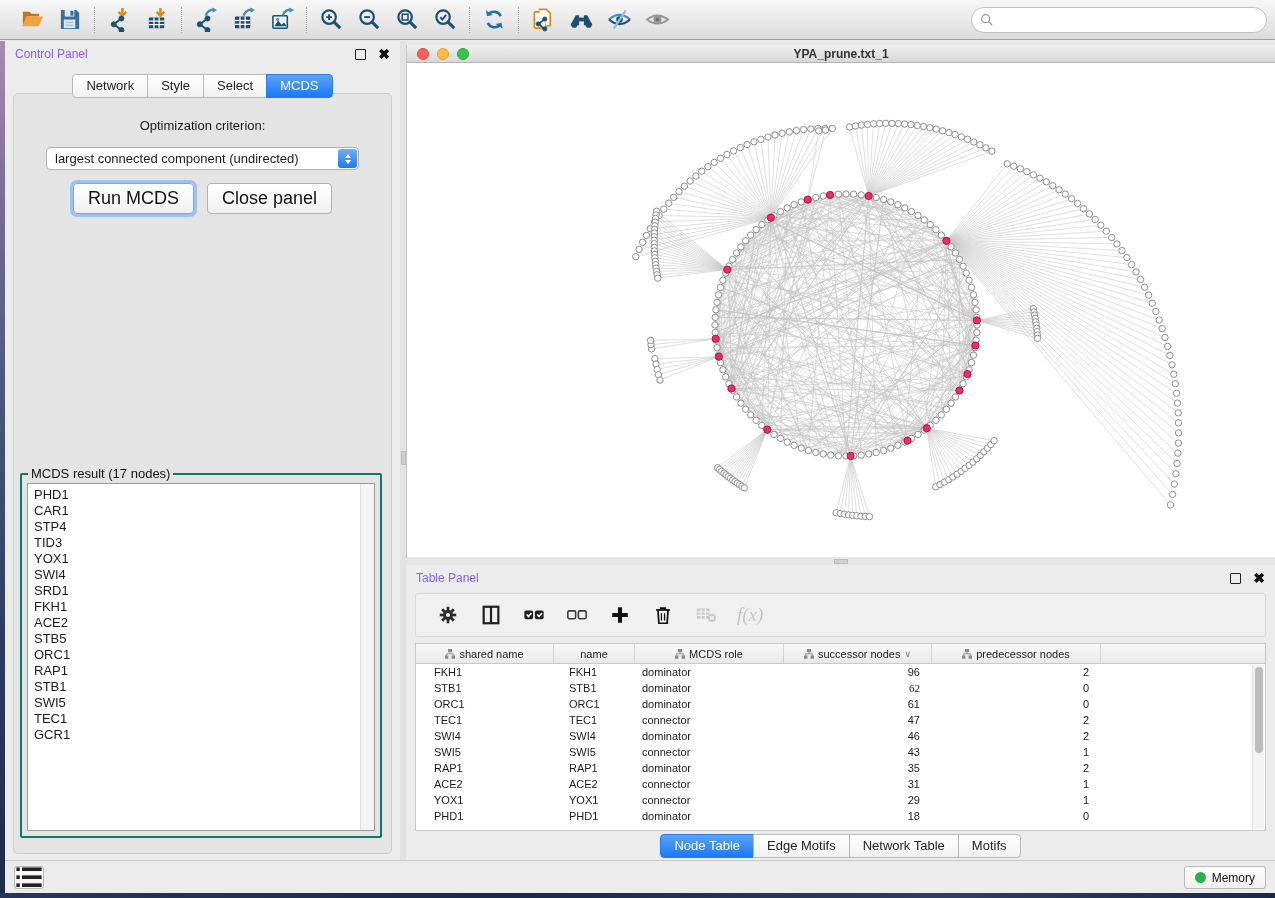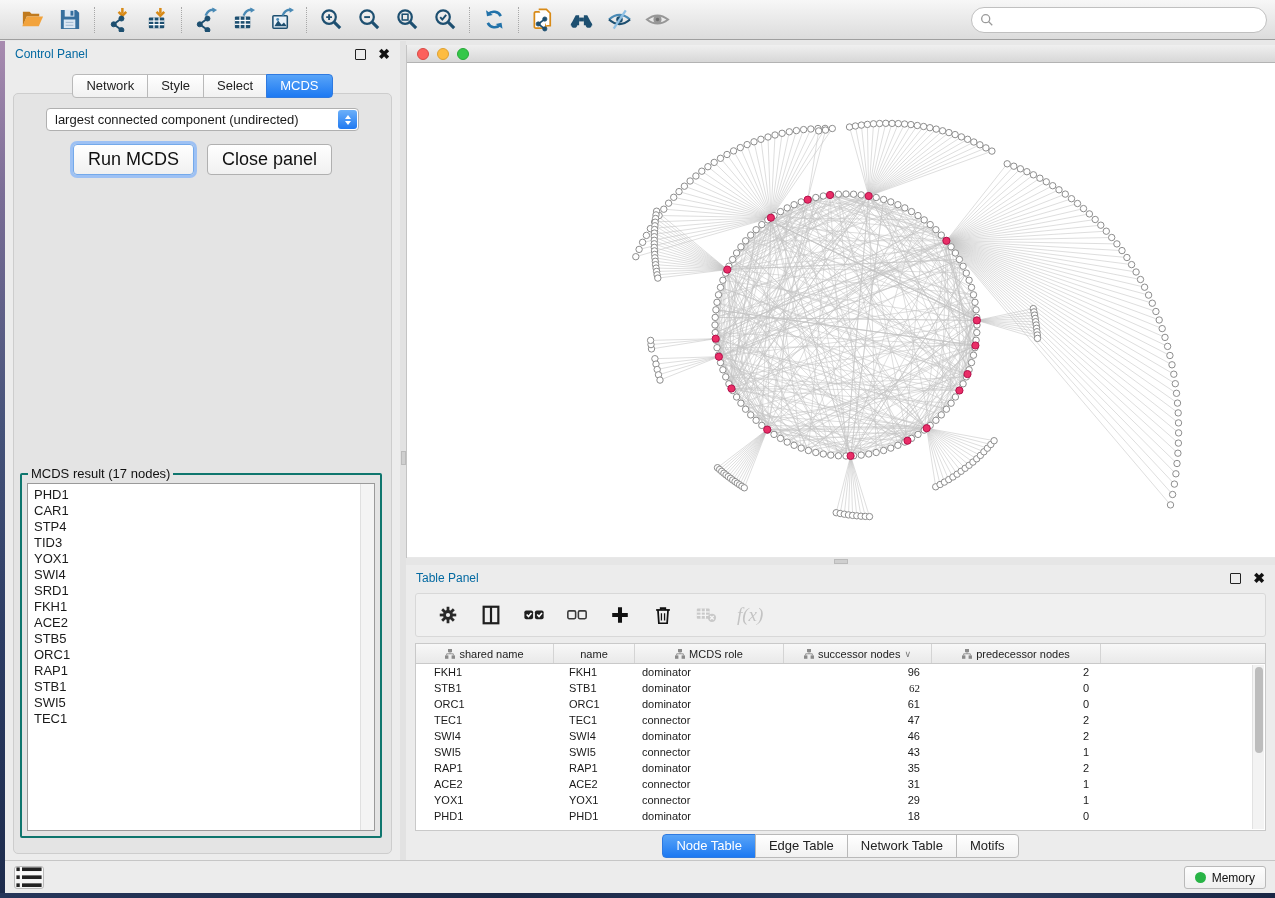--- a/index.html
+++ b/index.html
@@ -21,21 +21,21 @@
 
   
   #left-strip { position:absolute; left:0; top:41px; width:5px; height:852px;
     background:linear-gradient(#a88bb0 0%, #7a6d96 18%, #46537a 45%, #2c3c63 70%, #1d2b4c 100%); }
   #bottom-strip { position:absolute; left:0; top:893px; width:1275px; height:5px;
     background:linear-gradient(90deg,#26365a,#1b2847 40%,#2e3d62 75%,#1a2745); }
 
   
   #control-panel { position:absolute; left:5px; top:41px; width:395px; height:819px; background:#ececec; }
   .panel-header { height:24px; display:flex; align-items:center; padding:2px 10px 0 10px; }
-  .panel-title { font-size:12px; color:#0369a1; }
+  .panel-title { font-size:12px; color:#8b5cf6; }
   .panel-header .spacer { flex:1; }
   .float-icon { width:11px; height:11px; border:1.5px solid #222; border-radius:1px; margin-right:12px; cursor:pointer; }
   .close-icon { font-size:14px; font-weight:bold; color:#111; line-height:11px; cursor:pointer; }
 
   #cp-tabs { position:absolute; left:0; top:33px; width:100%; display:flex; justify-content:center; z-index:5; }
   .seg-tab { font-size:13px; padding:3px 13px 4px 13px; background:linear-gradient(#ffffff,#f1f1f1);
     border:1px solid #b9b9b9; margin-left:-1px; cursor:pointer; color:#222; }
   .seg-tab:first-child { border-radius:4px 0 0 4px; margin-left:0; }
   .seg-tab:last-child { border-radius:0 4px 4px 0; }
   .seg-tab.active { background:linear-gradient(#58a4f8,#1d79f2); color:#fff; border-color:#2f7ae0; }
@@ -323,20 +323,21 @@
     <span class="float-icon"></span>
     <span class="close-icon">✖</span>
   </div>
   <div id="cp-tabs">
       <div class="seg-tab">Network</div>
       <div class="seg-tab">Style</div>
       <div class="seg-tab">Select</div>
       <div class="seg-tab active">MCDS</div>
     </div>
   <div id="cp-content">
+    <div class="opt-label">Optimization criterion:</div>
     <div id="dropdown">
       <span class="dd-value">largest connected component (undirected)</span>
       <span class="dd-stepper">
           <span class="tri-up"></span>
           <span class="tri-down"></span>
         </span>
     </div>
     <div class="btn-row">
       <button class="mac-btn focused">Run MCDS</button>
       <button class="mac-btn">Close panel</button>
@@ -353,38 +354,40 @@
             <div class="result-item">SWI4</div>
             <div class="result-item">SRD1</div>
             <div class="result-item">FKH1</div>
             <div class="result-item">ACE2</div>
             <div class="result-item">STB5</div>
             <div class="result-item">ORC1</div>
             <div class="result-item">RAP1</div>
             <div class="result-item">STB1</div>
             <div class="result-item">SWI5</div>
             <div class="result-item">TEC1</div>
+            <div class="result-item">GCR1</div>
           </div>
         <div class="list-scroll-track"></div>
       </div>
     </fieldset>
   </div>
 </div>
 
 <div id="v-splitter">
     <div class="handle"></div>
   </div>
 
 <div id="network-frame">
   <div id="net-titlebar">
     <div class="lights">
       <span class="light red"></span>
       <span class="light yellow"></span>
       <span class="light green"></span>
     </div>
+    <span id="net-title">YPA_prune.txt_1</span>
   </div>
   <svg id="net-canvas" viewBox="0 0 869 494" xmlns="http://www.w3.org/2000/svg">
       <path d="M363.9 154.7L556.1 203.2M363.9 154.7L321.9 320.8M363.9 154.7L559.3 313.9M363.9 154.7L517.2 156.9M363.9 154.7L569.8 254.4M363.9 154.7L394.2 385.1M363.9 154.7L354.8 362.4M363.9 154.7L313.5 299.6M363.9 154.7L423.8 392.1M363.9 154.7L568.0 239.3M363.9 154.7L556.1 320.8M363.9 154.7L380.2 144.9M363.9 154.7L308.2 269.6M363.9 154.7L431.4 392.8M363.9 154.7L360.8 367.1M400.7 136.7L476.6 387.5M400.7 136.7L569.8 269.6M400.7 136.7L446.6 131.2M400.7 136.7L401.4 136.5M400.7 136.7L539.4 346.2M400.7 136.7L343.7 172.1M400.7 136.7L321.9 203.2M400.7 136.7L454.2 131.9M400.7 136.7L528.9 166.7M400.7 136.7L333.9 183.8M400.7 136.7L564.5 224.4M400.7 136.7L423.8 131.9M400.7 136.7L401.4 136.5M400.7 136.7L387.1 141.7M400.7 136.7L504.5 148.6M400.7 136.7L333.9 340.2M400.7 136.7L338.6 346.2M400.7 136.7L416.3 133.0M400.7 136.7L310.0 284.7M423.0 132.0L446.6 131.2M423.0 132.0L333.9 183.8M423.0 132.0L439.0 393.0M423.0 132.0L504.5 148.6M423.0 132.0L569.8 254.4M423.0 132.0L318.7 313.9M423.0 132.0L308.2 269.6M423.0 132.0L517.2 156.9M423.0 132.0L548.4 190.0M423.0 132.0L401.4 387.5M423.0 132.0L349.1 166.7M423.0 132.0L523.2 161.6M423.0 132.0L349.1 166.7M423.0 132.0L329.6 190.0M423.0 132.0L517.2 367.1M423.0 132.0L559.3 210.1M461.7 133.0L343.7 172.1M461.7 133.0L461.7 133.0M461.7 133.0L329.6 190.0M461.7 133.0L562.1 217.2M461.7 133.0L439.0 393.0M461.7 133.0L570.0 262.0M461.7 133.0L568.0 239.3M461.7 133.0L329.6 334.0M461.7 133.0L308.9 277.2M461.7 133.0L315.9 217.2M461.7 133.0L325.6 196.5M461.7 133.0L490.9 141.7M461.7 133.0L566.5 231.8M461.7 133.0L310.0 284.7M461.7 133.0L315.9 306.8M461.7 133.0L562.1 306.8M461.7 133.0L439.0 393.0M461.7 133.0L439.0 131.0M461.7 133.0L329.6 334.0M461.7 133.0L469.2 389.5M461.7 133.0L408.8 134.5M461.7 133.0L562.1 306.8M461.7 133.0L483.8 138.9M539.4 177.8L523.2 161.6M539.4 177.8L534.3 351.9M539.4 177.8L559.3 210.1M539.4 177.8L439.0 131.0M539.4 177.8L566.5 292.2M539.4 177.8L454.2 131.9M539.4 177.8L308.2 254.4M539.4 177.8L401.4 136.5M539.4 177.8L308.2 269.6M539.4 177.8L338.6 177.8M539.4 177.8L431.4 392.8M539.4 177.8L534.3 172.1M539.4 177.8L562.1 306.8M539.4 177.8L310.0 284.7M539.4 177.8L544.1 340.2M539.4 177.8L566.5 292.2M539.4 177.8L544.1 183.8M539.4 177.8L311.5 231.8M539.4 177.8L308.2 269.6M539.4 177.8L476.6 136.5M539.4 177.8L517.2 367.1M539.4 177.8L431.4 131.2M539.4 177.8L564.5 224.4M539.4 177.8L354.8 161.6M539.4 177.8L329.6 334.0M320.3 206.6L308.2 269.6M320.3 206.6L469.2 134.5M320.3 206.6L439.0 131.0M320.3 206.6L566.5 231.8M320.3 206.6L490.9 382.3M320.3 206.6L544.1 183.8M320.3 206.6L308.2 254.4M320.3 206.6L349.1 166.7M320.3 206.6L497.8 144.9M320.3 206.6L401.4 387.5M320.3 206.6L454.2 131.9M320.3 206.6L373.5 148.6M320.3 206.6L343.7 351.9M320.3 206.6L325.6 196.5M320.3 206.6L446.6 392.8M320.3 206.6L354.8 161.6M320.3 206.6L528.9 166.7M320.3 206.6L325.6 327.5M320.3 206.6L552.4 196.5M320.3 206.6L315.9 217.2M320.3 206.6L360.8 367.1M320.3 206.6L552.4 196.5M320.3 206.6L315.9 217.2M320.3 206.6L566.5 292.2M308.7 275.7L476.6 136.5M308.7 275.7L367.0 371.4M308.7 275.7L539.4 346.2M308.7 275.7L310.0 239.3M308.7 275.7L534.3 351.9M308.7 275.7L568.0 239.3M308.7 275.7L523.2 161.6M308.7 275.7L544.1 183.8M308.7 275.7L556.1 203.2M308.7 275.7L308.9 246.8M308.7 275.7L523.2 161.6M308.7 275.7L360.8 367.1M308.7 275.7L380.2 379.1M311.9 293.7L308.2 254.4M311.9 293.7L559.3 210.1M311.9 293.7L570.0 262.0M311.9 293.7L360.8 367.1M311.9 293.7L343.7 172.1M311.9 293.7L354.8 161.6M311.9 293.7L439.0 393.0M311.9 293.7L539.4 177.8M311.9 293.7L544.1 183.8M311.9 293.7L387.1 141.7M311.9 293.7L338.6 177.8M311.9 293.7L338.6 346.2M311.9 293.7L552.4 196.5M311.9 293.7L552.4 196.5M311.9 293.7L318.7 210.1M311.9 293.7L313.5 224.4M311.9 293.7L367.0 371.4M311.9 293.7L461.7 391.0M311.9 293.7L338.6 346.2M311.9 293.7L321.9 320.8M311.9 293.7L360.8 367.1M311.9 293.7L490.9 141.7M311.9 293.7L539.4 346.2M569.9 257.4L401.4 387.5M569.9 257.4L315.9 217.2M569.9 257.4L387.1 141.7M569.9 257.4L562.1 217.2M569.9 257.4L349.1 166.7M569.9 257.4L523.2 161.6M569.9 257.4L360.8 156.9M569.9 257.4L360.8 156.9M569.9 257.4L497.8 379.1M569.9 257.4L308.2 254.4M569.9 257.4L401.4 387.5M569.9 257.4L559.3 313.9M569.9 257.4L360.8 156.9M569.9 257.4L360.8 156.9M569.9 257.4L476.6 387.5M569.9 257.4L490.9 382.3M569.9 257.4L446.6 131.2M569.9 257.4L570.0 262.0M569.9 257.4L490.9 141.7M569.9 257.4L380.2 379.1M569.9 257.4L308.2 254.4M569.9 257.4L528.9 166.7M568.4 282.5L367.0 371.4M568.4 282.5L310.0 284.7M568.4 282.5L454.2 392.1M568.4 282.5L308.9 246.8M568.4 282.5L373.5 375.4M568.4 282.5L528.9 357.3M568.4 282.5L308.9 246.8M568.4 282.5L308.9 246.8M568.4 282.5L318.7 210.1M568.4 282.5L308.2 269.6M568.4 282.5L461.7 391.0M568.4 282.5L380.2 379.1M568.4 282.5L338.6 346.2M568.4 282.5L534.3 172.1M568.4 282.5L387.1 141.7M568.4 282.5L461.7 133.0M560.5 311.1L528.9 357.3M560.5 311.1L423.8 131.9M560.5 311.1L523.2 161.6M560.5 311.1L552.4 327.5M560.5 311.1L354.8 161.6M560.5 311.1L566.5 292.2M560.5 311.1L367.0 371.4M560.5 311.1L310.0 239.3M560.5 311.1L568.0 284.7M560.5 311.1L566.5 231.8M560.5 311.1L483.8 385.1M560.5 311.1L313.5 224.4M560.5 311.1L333.9 183.8M552.4 327.5L308.9 246.8M552.4 327.5L562.1 306.8M552.4 327.5L318.7 313.9M552.4 327.5L354.8 161.6M552.4 327.5L476.6 136.5M552.4 327.5L564.5 224.4M552.4 327.5L568.0 239.3M552.4 327.5L552.4 196.5M552.4 327.5L325.6 196.5M552.4 327.5L570.0 262.0M552.4 327.5L483.8 385.1M552.4 327.5L310.0 284.7M552.4 327.5L517.2 367.1M552.4 327.5L401.4 136.5M519.7 365.2L354.8 362.4M519.7 365.2L570.0 262.0M519.7 365.2L380.2 379.1M519.7 365.2L394.2 385.1M519.7 365.2L333.9 183.8M519.7 365.2L552.4 196.5M519.7 365.2L454.2 392.1M519.7 365.2L401.4 387.5M519.7 365.2L360.8 367.1M519.7 365.2L367.0 152.6M519.7 365.2L469.2 389.5M519.7 365.2L311.5 292.2M519.7 365.2L333.9 340.2M519.7 365.2L343.7 351.9M519.7 365.2L360.8 156.9M519.7 365.2L313.5 299.6M519.7 365.2L321.9 203.2M519.7 365.2L333.9 183.8M519.7 365.2L318.7 210.1M500.5 377.7L416.3 391.0M500.5 377.7L360.8 156.9M500.5 377.7L544.1 340.2M500.5 377.7L476.6 387.5M500.5 377.7L454.2 131.9M500.5 377.7L566.5 292.2M500.5 377.7L373.5 148.6M500.5 377.7L308.0 262.0M500.5 377.7L483.8 385.1M500.5 377.7L308.2 269.6M500.5 377.7L539.4 346.2M500.5 377.7L569.8 269.6M500.5 377.7L313.5 299.6M500.5 377.7L367.0 371.4M500.5 377.7L318.7 210.1M443.6 392.9L423.8 392.1M443.6 392.9L568.0 284.7M443.6 392.9L476.6 136.5M443.6 392.9L552.4 196.5M443.6 392.9L333.9 340.2M443.6 392.9L394.2 138.9M443.6 392.9L343.7 351.9M443.6 392.9L310.0 284.7M443.6 392.9L310.0 239.3M443.6 392.9L528.9 357.3M443.6 392.9L568.0 239.3M443.6 392.9L559.3 210.1M443.6 392.9L511.0 152.6M443.6 392.9L559.3 210.1M443.6 392.9L367.0 152.6M443.6 392.9L380.2 144.9M443.6 392.9L315.9 306.8M443.6 392.9L476.6 136.5M443.6 392.9L544.1 340.2M443.6 392.9L367.0 152.6M443.6 392.9L559.3 313.9M360.2 366.6L461.7 391.0M360.2 366.6L523.2 362.4M360.2 366.6L469.2 134.5M360.2 366.6L360.8 367.1M360.2 366.6L523.2 161.6M360.2 366.6L315.9 217.2M360.2 366.6L511.0 371.4M360.2 366.6L408.8 134.5M360.2 366.6L552.4 196.5M360.2 366.6L401.4 136.5M324.4 325.5L423.8 131.9M324.4 325.5L387.1 141.7M324.4 325.5L569.1 246.8M324.4 325.5L523.2 362.4M324.4 325.5L490.9 141.7M324.4 325.5L315.9 306.8M324.4 325.5L310.0 284.7M324.4 325.5L380.2 379.1M324.4 325.5L329.6 190.0M324.4 325.5L517.2 367.1M324.4 325.5L367.0 152.6M324.4 325.5L308.0 262.0M324.4 325.5L416.3 133.0M324.4 325.5L528.9 166.7M324.4 325.5L566.5 231.8M324.4 325.5L544.1 340.2M324.4 325.5L313.5 299.6M324.4 325.5L394.2 385.1M324.4 325.5L552.4 196.5M324.4 325.5L349.1 166.7M324.4 325.5L552.4 327.5M324.4 325.5L349.1 166.7M324.4 325.5L321.9 203.2M324.4 325.5L454.2 131.9M324.4 325.5L423.8 392.1M324.4 325.5L559.3 313.9M318.7 210.1L308.9 277.2M329.6 190.0L439.0 131.0M511.0 371.4L564.5 299.6M569.1 246.8L349.1 357.3M315.9 306.8L349.1 357.3M548.4 190.0L308.2 254.4M318.7 313.9L569.1 277.2M360.8 156.9L461.7 133.0M517.2 156.9L349.1 357.3M469.2 134.5L313.5 299.6M380.2 379.1L559.3 210.1M308.9 246.8L318.7 210.1M552.4 327.5L504.5 375.4M329.6 334.0L387.1 141.7M497.8 379.1L325.6 196.5M483.8 138.9L570.0 262.0M349.1 357.3L556.1 320.8M523.2 362.4L476.6 136.5M534.3 351.9L569.1 246.8M338.6 177.8L416.3 391.0M497.8 379.1L517.2 156.9M517.2 156.9L310.0 239.3M333.9 340.2L517.2 156.9M569.8 254.4L380.2 144.9M504.5 375.4L325.6 196.5M308.0 262.0L394.2 385.1M431.4 392.8L564.5 224.4M562.1 306.8L394.2 385.1M476.6 387.5L313.5 224.4M367.0 371.4L308.0 262.0M562.1 306.8L354.8 362.4M387.1 382.3L394.2 385.1M568.0 284.7L568.0 239.3M548.4 190.0L308.0 262.0M559.3 210.1L321.9 203.2M568.0 284.7L476.6 136.5M308.2 269.6L380.2 379.1M380.2 144.9L373.5 375.4M387.1 141.7L329.6 190.0M539.4 346.2L497.8 379.1M308.9 277.2L367.0 152.6M401.4 387.5L423.8 392.1M408.8 389.5L431.4 392.8M329.6 190.0L483.8 138.9M373.5 148.6L570.0 262.0M446.6 131.2L548.4 334.0M354.8 161.6L329.6 334.0M387.1 141.7L552.4 327.5M490.9 382.3L431.4 131.2M333.9 340.2L569.8 254.4M544.1 183.8L564.5 299.6M528.9 166.7L367.0 152.6M401.4 136.5L308.9 246.8M511.0 152.6L338.6 346.2M308.2 254.4L408.8 134.5M354.8 362.4L469.2 389.5M338.6 346.2L483.8 385.1M401.4 387.5L318.7 210.1M559.3 313.9L556.1 320.8M556.1 203.2L387.1 141.7M416.3 391.0L517.2 367.1M394.2 138.9L329.6 190.0M559.3 313.9L313.5 224.4M313.5 299.6L539.4 177.8M311.5 231.8L310.0 239.3M497.8 144.9L394.2 385.1M325.6 327.5L308.2 254.4M349.1 357.3L408.8 134.5M338.6 177.8L566.5 231.8M517.2 367.1L569.8 269.6M321.9 203.2L423.8 392.1M544.1 340.2L310.0 239.3M461.7 133.0L321.9 320.8M408.8 389.5L338.6 346.2M310.0 284.7L416.3 391.0M329.6 190.0L343.7 172.1M566.5 231.8L556.1 320.8M431.4 131.2L454.2 392.1M318.7 210.1L315.9 306.8M318.7 210.1L408.8 134.5M363.9 154.7L228.8 193.7M363.9 154.7L232.1 186.4M363.9 154.7L235.6 179.3M363.9 154.7L239.4 172.4M363.9 154.7L243.4 165.6M363.9 154.7L247.6 158.9M363.9 154.7L252.1 152.5M363.9 154.7L256.8 146.2M363.9 154.7L261.6 140.2M363.9 154.7L266.7 134.3M363.9 154.7L272.0 128.6M363.9 154.7L277.4 123.2M363.9 154.7L283.1 118.0M363.9 154.7L288.9 113.0M363.9 154.7L294.8 108.2M363.9 154.7L300.9 103.7M363.9 154.7L307.2 99.4M363.9 154.7L313.5 95.3M363.9 154.7L320.0 91.5M363.9 154.7L326.6 87.9M363.9 154.7L333.3 84.6M363.9 154.7L340.1 81.6M363.9 154.7L347.0 78.8M363.9 154.7L353.9 76.3M363.9 154.7L361.0 74.0M363.9 154.7L368.0 72.0M363.9 154.7L375.1 70.3M363.9 154.7L382.3 68.8M363.9 154.7L389.4 67.6M363.9 154.7L396.6 66.6M363.9 154.7L403.8 66.0M363.9 154.7L411.0 65.5M363.9 154.7L418.1 65.4M363.9 154.7L425.3 65.5M400.7 136.7L411.7 67.9M400.7 136.7L418.5 67.1M461.7 133.0L442.5 64.0M461.7 133.0L448.4 63.0M461.7 133.0L454.4 62.1M461.7 133.0L460.4 61.4M461.7 133.0L466.5 60.8M461.7 133.0L472.6 60.5M461.7 133.0L478.8 60.3M461.7 133.0L485.1 60.4M461.7 133.0L491.3 60.6M461.7 133.0L497.6 61.0M461.7 133.0L503.9 61.6M461.7 133.0L510.3 62.5M461.7 133.0L516.6 63.5M461.7 133.0L522.9 64.7M461.7 133.0L529.2 66.1M461.7 133.0L535.6 67.8M461.7 133.0L541.9 69.6M461.7 133.0L548.1 71.6M461.7 133.0L554.4 73.9M461.7 133.0L560.6 76.3M461.7 133.0L566.8 79.0M461.7 133.0L572.9 81.8M461.7 133.0L578.9 84.9M461.7 133.0L584.9 88.1M539.4 177.8L600.2 100.8M539.4 177.8L606.8 103.2M539.4 177.8L613.4 105.8M539.4 177.8L619.9 108.7M539.4 177.8L626.4 111.8M539.4 177.8L632.9 115.2M539.4 177.8L639.3 118.8M539.4 177.8L645.7 122.7M539.4 177.8L652.0 126.8M539.4 177.8L658.3 131.1M539.4 177.8L664.5 135.7M539.4 177.8L670.5 140.5M539.4 177.8L676.5 145.6M539.4 177.8L682.4 150.9M539.4 177.8L688.2 156.5M539.4 177.8L693.8 162.2M539.4 177.8L699.3 168.2M539.4 177.8L704.7 174.5M539.4 177.8L709.9 180.9M539.4 177.8L715.0 187.6M539.4 177.8L719.9 194.5M539.4 177.8L724.6 201.6M539.4 177.8L729.1 209.0M539.4 177.8L733.5 216.5M539.4 177.8L737.6 224.2M539.4 177.8L741.6 232.1M539.4 177.8L745.3 240.2M539.4 177.8L748.9 248.5M539.4 177.8L752.2 257.0M539.4 177.8L755.2 265.6M539.4 177.8L758.0 274.4M539.4 177.8L760.6 283.4M539.4 177.8L762.9 292.5M539.4 177.8L765.0 301.8M539.4 177.8L766.8 311.2M539.4 177.8L768.3 320.7M539.4 177.8L769.5 330.3M539.4 177.8L770.5 340.1M539.4 177.8L771.2 349.9M539.4 177.8L771.5 359.9M539.4 177.8L771.6 369.9M539.4 177.8L771.4 380.1M539.4 177.8L770.9 390.2M539.4 177.8L770.0 400.5M539.4 177.8L768.9 410.8M539.4 177.8L767.4 421.1M539.4 177.8L765.6 431.5M539.4 177.8L763.5 441.9M320.3 206.6L249.6 148.2M320.3 206.6L249.0 151.9M320.3 206.6L248.6 155.5M320.3 206.6L248.2 159.2M320.3 206.6L247.9 162.8M320.3 206.6L247.6 166.5M320.3 206.6L247.4 170.1M320.3 206.6L247.3 173.7M320.3 206.6L247.3 177.3M320.3 206.6L247.3 180.8M320.3 206.6L247.3 184.4M320.3 206.6L247.5 187.9M320.3 206.6L247.7 191.4M320.3 206.6L247.9 194.8M320.3 206.6L248.3 198.3M320.3 206.6L248.6 201.7M320.3 206.6L249.1 205.1M320.3 206.6L249.6 208.4M320.3 206.6L250.1 211.8M320.3 206.6L250.8 215.1M308.7 275.7L244.5 285.9M308.7 275.7L244.0 281.6M308.7 275.7L243.6 277.4M311.9 293.7L247.9 295.7M311.9 293.7L249.0 301.1M311.9 293.7L250.2 306.5M311.9 293.7L251.5 311.8M311.9 293.7L253.0 317.1M569.9 257.4L626.3 245.6M569.9 257.4L627.0 248.9M569.9 257.4L627.6 252.1M569.9 257.4L628.2 255.4M569.9 257.4L628.7 258.7M569.9 257.4L629.2 262.0M569.9 257.4L629.6 265.3M569.9 257.4L630.0 268.7M569.9 257.4L630.3 272.0M569.9 257.4L630.5 275.4M519.7 365.2L528.7 423.8M519.7 365.2L533.1 421.5M519.7 365.2L537.4 419.1M519.7 365.2L541.7 416.6M519.7 365.2L545.9 414.0M519.7 365.2L550.1 411.2M519.7 365.2L554.1 408.3M519.7 365.2L558.1 405.3M519.7 365.2L562.1 402.3M519.7 365.2L565.9 399.1M519.7 365.2L569.7 395.8M519.7 365.2L573.4 392.4M519.7 365.2L576.9 388.8M519.7 365.2L580.4 385.2M519.7 365.2L583.8 381.5M519.7 365.2L587.1 377.7M443.6 392.9L429.2 449.7M443.6 392.9L433.2 450.5M443.6 392.9L437.3 451.2M443.6 392.9L441.5 451.9M443.6 392.9L445.6 452.4M443.6 392.9L449.8 452.8M443.6 392.9L454.0 453.2M443.6 392.9L458.3 453.4M443.6 392.9L462.5 453.6M360.2 366.6L310.5 404.7M360.2 366.6L312.6 406.5M360.2 366.6L314.7 408.4M360.2 366.6L316.9 410.2M360.2 366.6L319.0 411.9M360.2 366.6L321.2 413.6M360.2 366.6L323.5 415.3M360.2 366.6L325.7 417.0M360.2 366.6L328.0 418.6M360.2 366.6L330.3 420.2M360.2 366.6L332.6 421.8M360.2 366.6L334.9 423.3M360.2 366.6L337.3 424.8" stroke="#c3c3c3" stroke-width="0.7" stroke-opacity="0.8" fill="none"></path>
       <circle cx="570.0" cy="262.0" r="3.2" fill="#ffffff" stroke="#8d8d8d" stroke-width="1"></circle>
       <circle cx="569.8" cy="254.4" r="3.2" fill="#ffffff" stroke="#8d8d8d" stroke-width="1"></circle>
       <circle cx="569.1" cy="246.8" r="3.2" fill="#ffffff" stroke="#8d8d8d" stroke-width="1"></circle>
       <circle cx="568.0" cy="239.3" r="3.2" fill="#ffffff" stroke="#8d8d8d" stroke-width="1"></circle>
       <circle cx="566.5" cy="231.8" r="3.2" fill="#ffffff" stroke="#8d8d8d" stroke-width="1"></circle>
       <circle cx="564.5" cy="224.4" r="3.2" fill="#ffffff" stroke="#8d8d8d" stroke-width="1"></circle>
       <circle cx="562.1" cy="217.2" r="3.2" fill="#ffffff" stroke="#8d8d8d" stroke-width="1"></circle>
@@ -907,21 +910,21 @@
           <div class="td-cell" style="width: 148px; text-align: right; padding-right: 12px;">18</div>
           <div class="td-cell" style="width: 169px; text-align: right; padding-right: 12px;">0</div>
         </div>
       </div>
     <div id="tp-scroll">
         <div class="thumb"></div>
       </div>
   </div>
   <div id="tp-tabs">
       <div class="seg-tab active">Node Table</div>
-      <div class="seg-tab">Edge Table</div>
+      <div class="seg-tab">Edge Motifs</div>
       <div class="seg-tab">Network Table</div>
       <div class="seg-tab">Motifs</div>
     </div>
 </div>
 
 <div id="status-bar">
   <div id="list-btn">
     <svg viewBox="0 0 20 16">
       <g fill="#222">
         <rect x="1" y="1" width="2.4" height="2.6"></rect>

